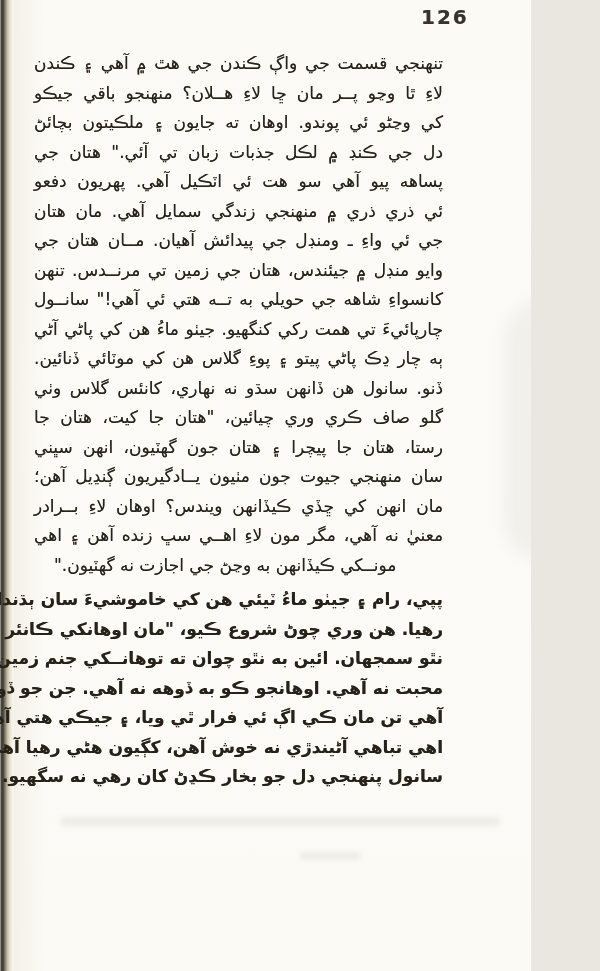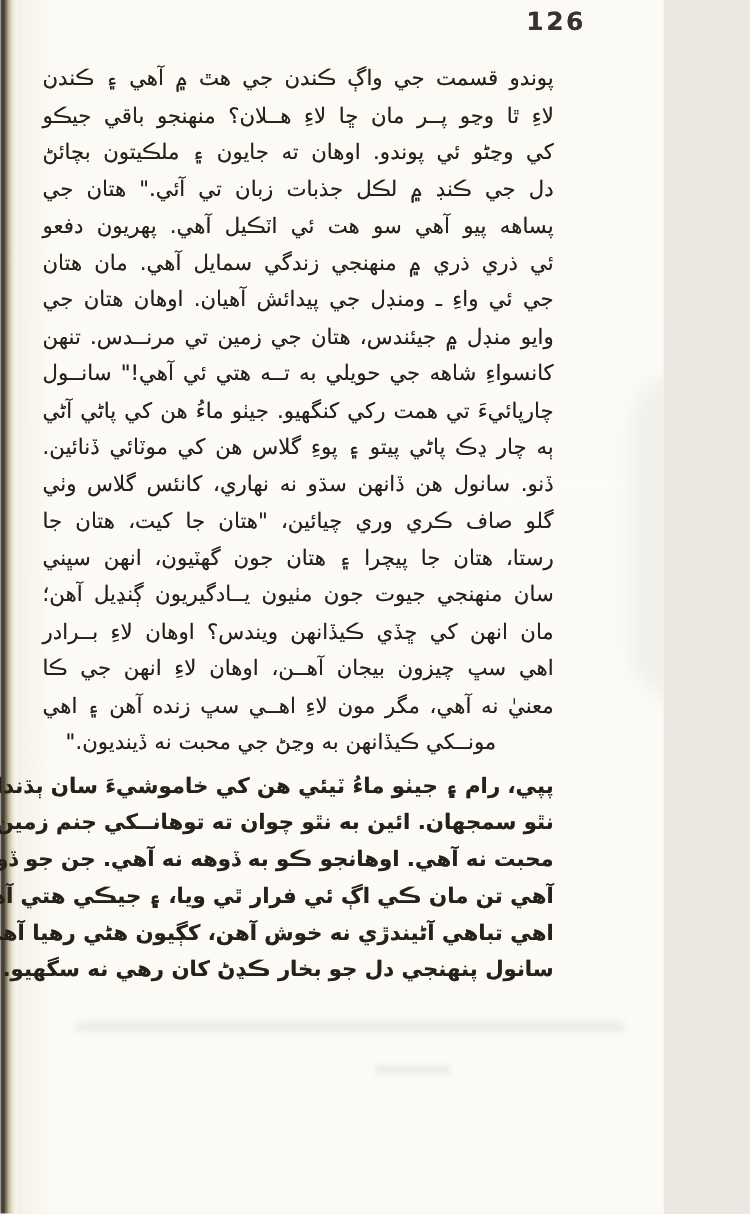--- a/index.html
+++ b/index.html
@@ -109,42 +109,42 @@
 <body>
 
 <div class="page">
   <div class="spine"></div>
   <div class="left-shade"></div>
 
   <div class="pagenum">126</div>
 
   <div class="text-block" dir="rtl">
       <div class="para">
-        <div class="line">پوندو قسمت جي واڳ ڪندن جي هٿ ۾ آهي ۽ ڪندن</div>
+        <div class="line">تنهنجي قسمت جي واڳ ڪندن جي هٿ ۾ آهي ۽ ڪندن</div>
         <div class="line">لاءِ ٿا وڃو پــر مان ڇا لاءِ هــلان؟ منهنجو باقي جيڪو</div>
         <div class="line">کي وڃڻو ئي پوندو. اوهان ته جايون ۽ ملڪيتون بچائڻ</div>
         <div class="line">دل جي ڪنڊ ۾ لڪل جذبات زبان تي آئي." هتان جي</div>
         <div class="line">پساهه پيو آهي سو هت ئي اٽڪيل آهي. پهريون دفعو</div>
         <div class="line">ئي ذري ذري ۾ منهنجي زندگي سمايل آهي. مان هتان</div>
-        <div class="line">جي ئي واءِ ـ ومنڊل جي پيدائش آهيان. اوهان هتان جي</div>
+        <div class="line">جي ئي واءِ ـ ومنڊل جي پيدائش آهيان. مــان هتان جي</div>
         <div class="line">وايو منڊل ۾ جيئندس، هتان جي زمين تي مرنــدس. تنهن</div>
         <div class="line">کانسواءِ شاهه جي حويلي به تــه هتي ئي آهي!" سانــول</div>
         <div class="line">چارپائيءَ تي همت رکي کنگهيو. جيٺو ماءُ هن کي پاڻي آڻي</div>
         <div class="line">ٻه چار ڍڪ پاڻي پيتو ۽ پوءِ گلاس هن کي موٽائي ڏنائين.</div>
         <div class="line">ڏنو. سانول هن ڏانهن سڌو نه نهاري، کانئس گلاس وٺي</div>
         <div class="line">گلو صاف ڪري وري چيائين، "هتان جا کيت، هتان جا</div>
         <div class="line">رستا، هتان جا پيچرا ۽ هتان جون گهٽيون، انهن سڀني</div>
         <div class="line">سان منهنجي جيوت جون مٺيون يــادگيريون ڳنڍيل آهن؛</div>
         <div class="line">مان انهن کي ڇڏي ڪيڏانهن ويندس؟ اوهان لاءِ بــرادر</div>
-        <div class="line">اهي سڀ چيزون بيجان آهــن، اوهان لاءِ انهن جي ڪا</div>
         <div class="line">معنيٰ نه آهي، مگر مون لاءِ اهــي سڀ زنده آهن ۽ اهي</div>
-        <div class="line last">مونــکي ڪيڏانهن به وڃڻ جي محبت نه ڏينديون."</div>
+        <div class="line last">مونــکي ڪيڏانهن به وڃڻ جي اجازت نه گهٽيون."</div>
       </div>
       <div class="para">
         <div class="line">پپي، رام ۽ جيٺو ماءُ ٽيئي هن کي خاموشيءَ سان ٻڌندا</div>
+        <div class="line">رهيا. هن وري چوڻ شروع ڪيو، "مان اوهانکي ڪانئر</div>
         <div class="line">نٿو سمجهان. ائين به نٿو چوان ته توهانــکي جنم زمين لاءِ</div>
         <div class="line">محبت نه آهي. اوهانجو ڪو به ڏوهه نه آهي. جن جو ڏوهه</div>
         <div class="line">آهي تن مان ڪي اڳ ئي فرار ٿي ويا، ۽ جيڪي هتي آهن</div>
         <div class="line">اهي تباهي آڻيندڙي نه خوش آهن، کڳيون هڻي رهيا آهن."</div>
         <div class="line last">سانول پنهنجي دل جو بخار ڪڍڻ کان رهي نه سگهيو.</div>
       </div>
     </div>
 
   <div class="smudge smudge-a"></div>
   <div class="smudge smudge-b"></div>

